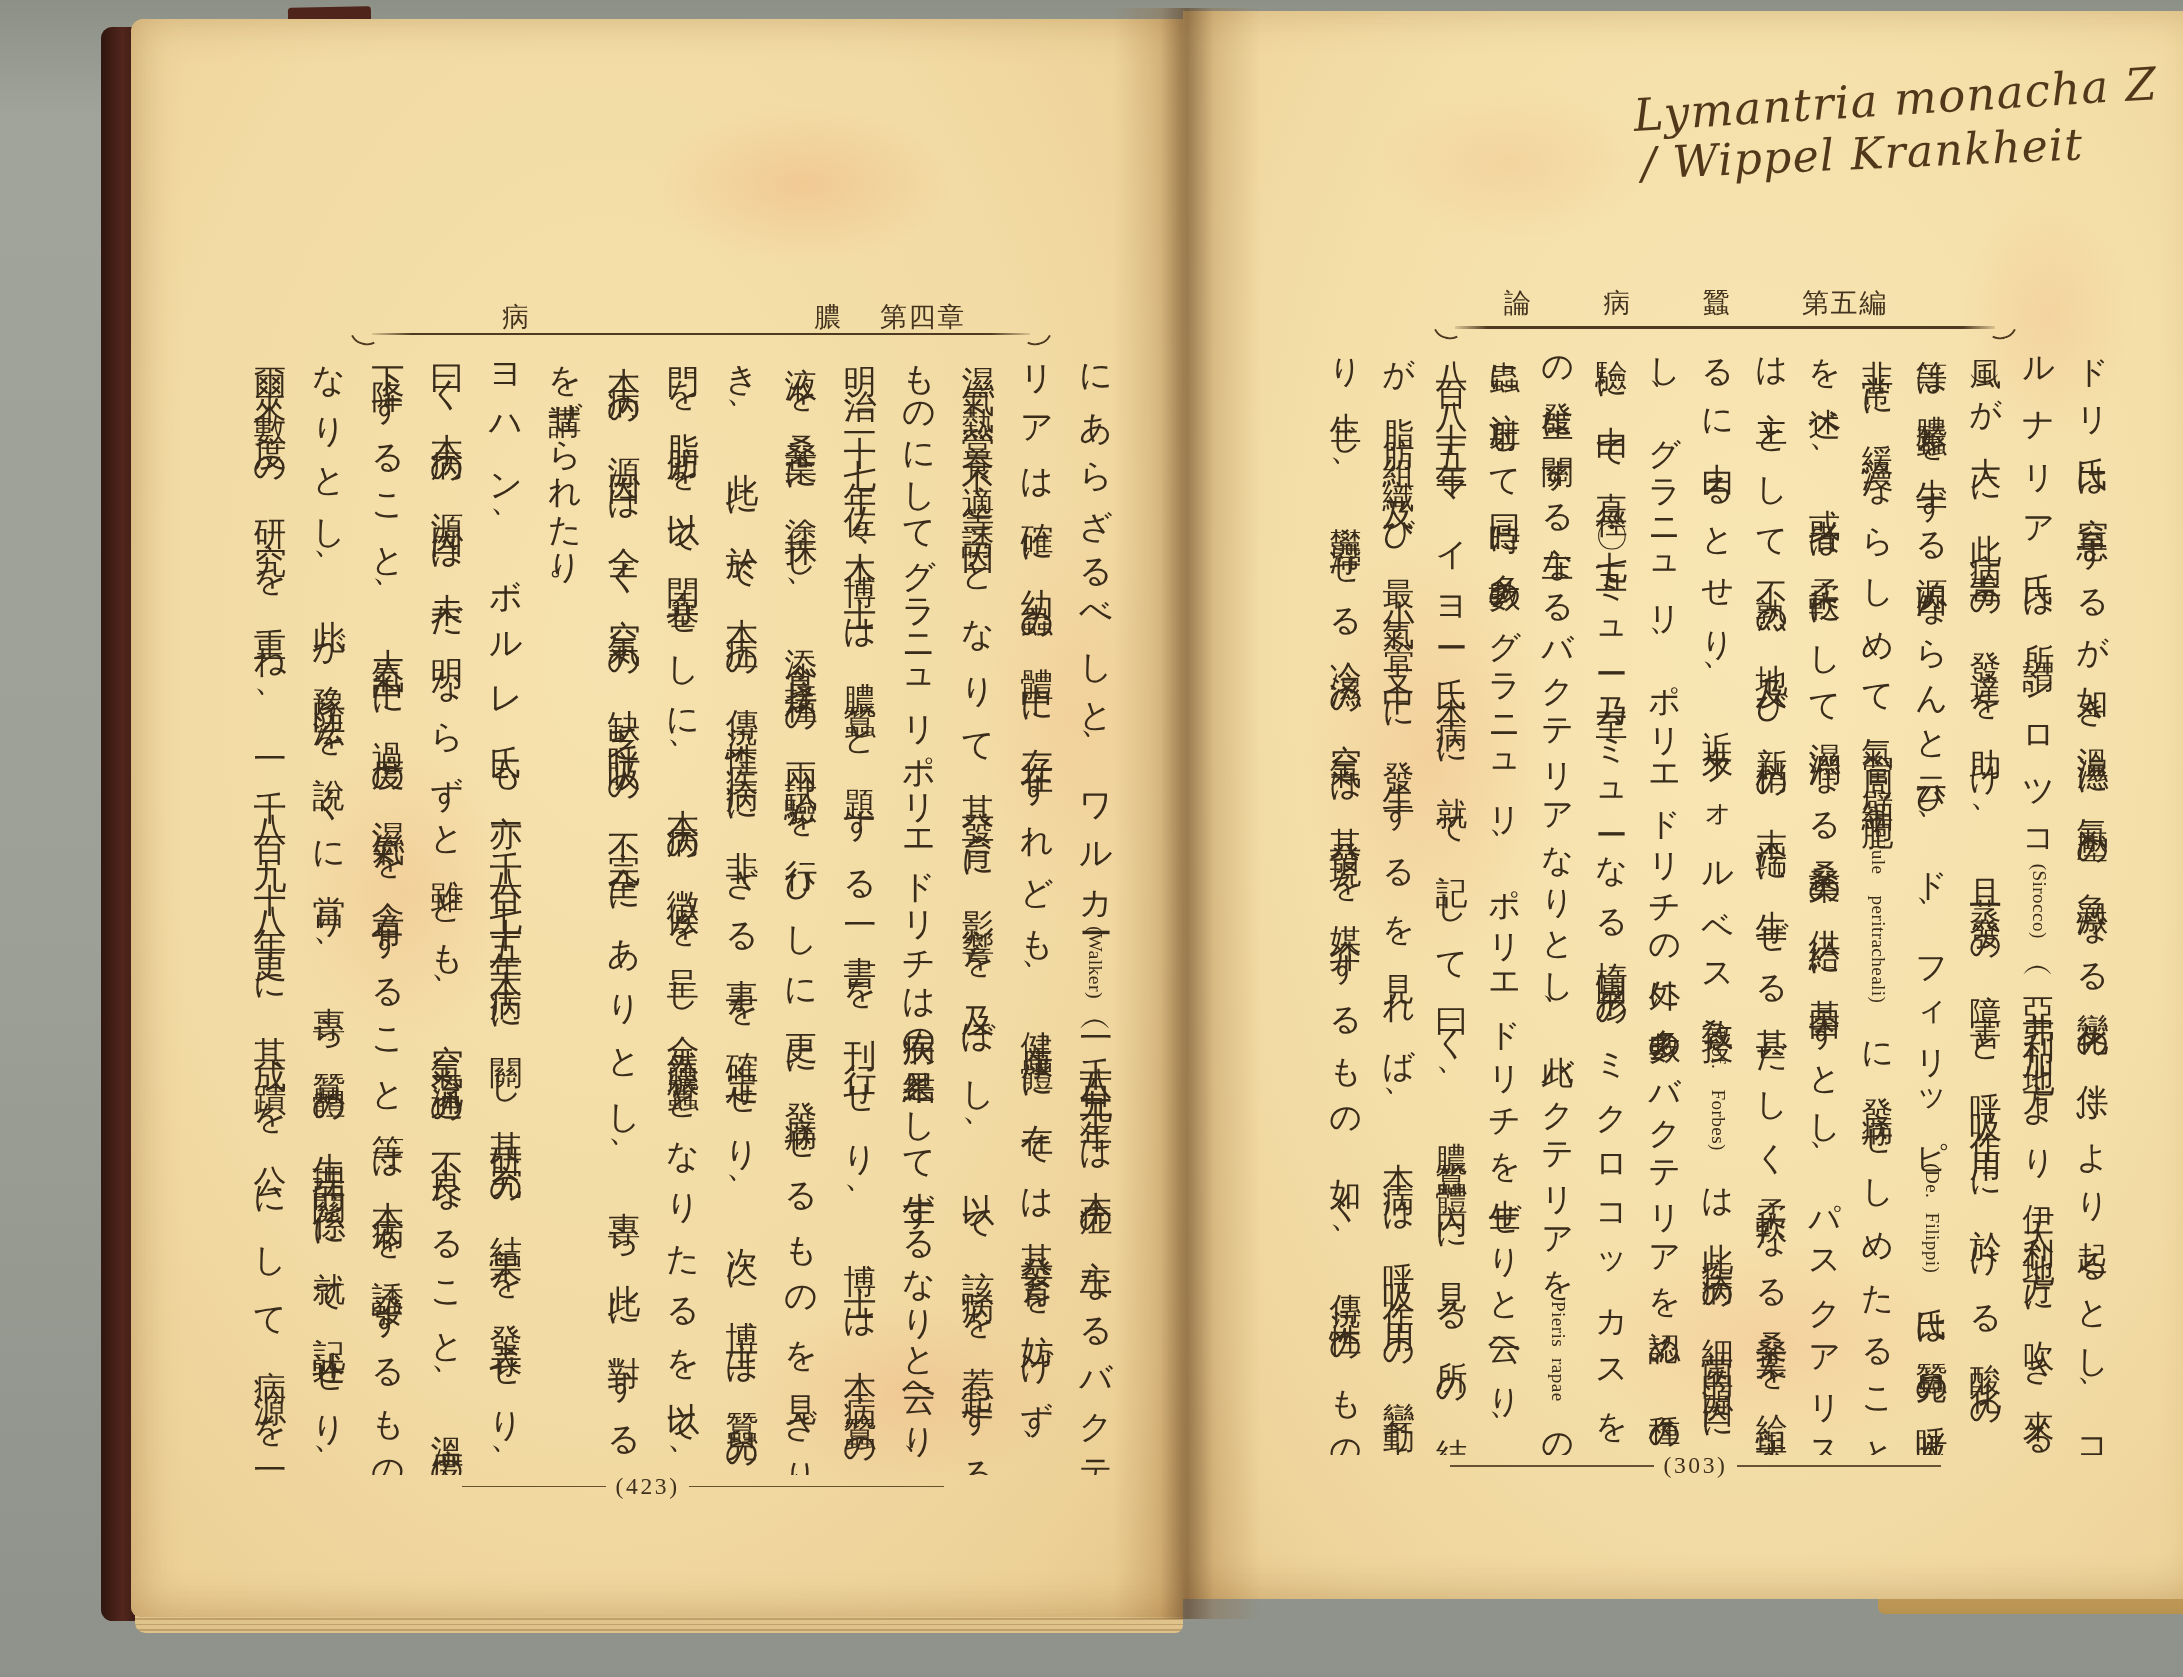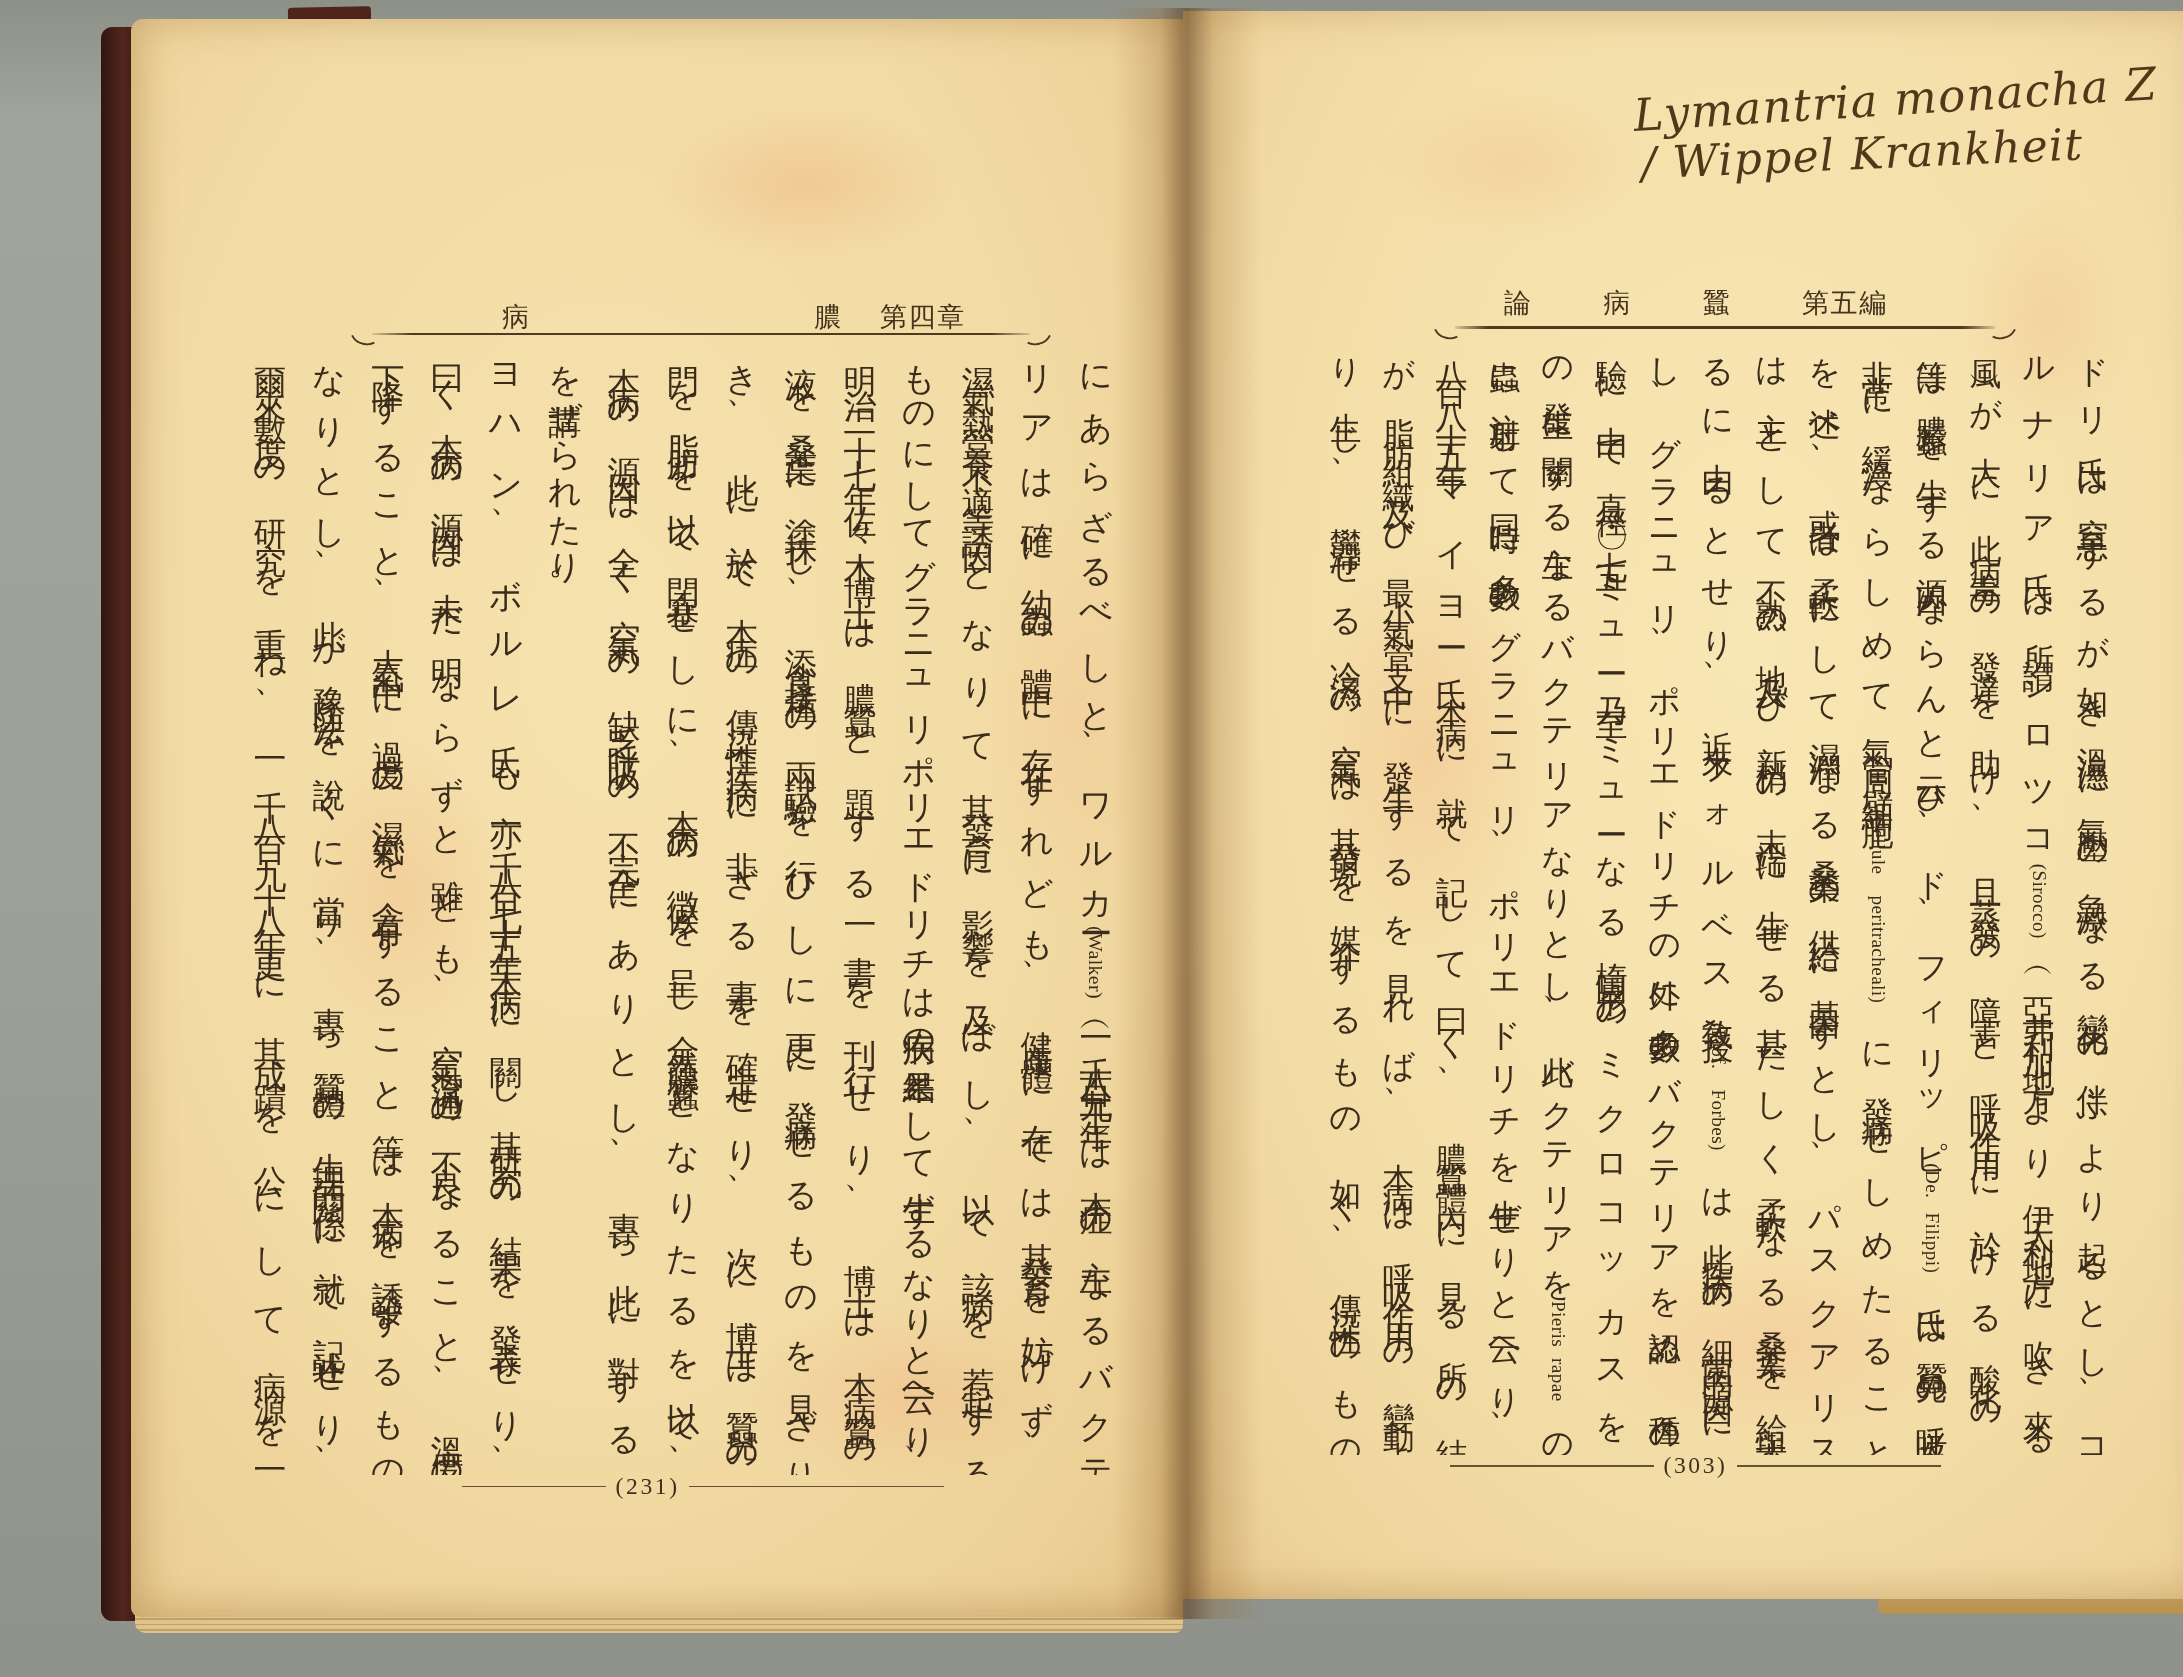--- a/index.html
+++ b/index.html
@@ -104,21 +104,21 @@
         <div class="tcol short">を講ぜられたり。</div>
         <div class="tcol">ヨハン、ボルレ氏も亦一千八百七十五年本病に關し其研究の結果を發表せり、</div>
         <div class="tcol">曰く本病の源因は未だ明ならずと雖ども、空氣流通の不良なること、溫度の</div>
         <div class="tcol">下降すること、大氣中に過度の濕氣を含有すること等は本病を誘發するもの</div>
         <div class="tcol">なりとし、此が豫防法を說くに當り、專ら蠶體の生理的關係に就て記述せり、</div>
         <div class="tcol">爾來數度の研究を重ね、一千八百九十八年更に其成蹟を公にして病源を一種</div>
       </div>
 
     <div class="footer footer-left">
       <span class="fline a"></span>
-      <span class="pageno">(231)</span>
+      <span class="pageno">(423)</span>
       <span class="fline c"></span>
     </div>
   </div>
 
   <div class="page page-right">
     <div class="stain" style="left:65px;top:437px;width:358px;height:611px;background:radial-gradient(closest-side,rgba(238,160,108,.26),rgba(238,160,108,0) 70%);"></div>
     <div class="stain" style="left:742px;top:131px;width:245px;height:349px;background:radial-gradient(closest-side,rgba(238,160,108,.20),rgba(238,160,108,0) 70%);"></div>
     <div class="stain" style="left:306px;top:1179px;width:568px;height:306px;background:radial-gradient(closest-side,rgba(242,152,112,.20),rgba(242,152,112,0) 70%);"></div>
     <div class="stain" style="left:131px;top:44px;width:393px;height:218px;background:radial-gradient(closest-side,rgba(236,156,102,.18),rgba(236,156,102,0) 70%);"></div>
 

